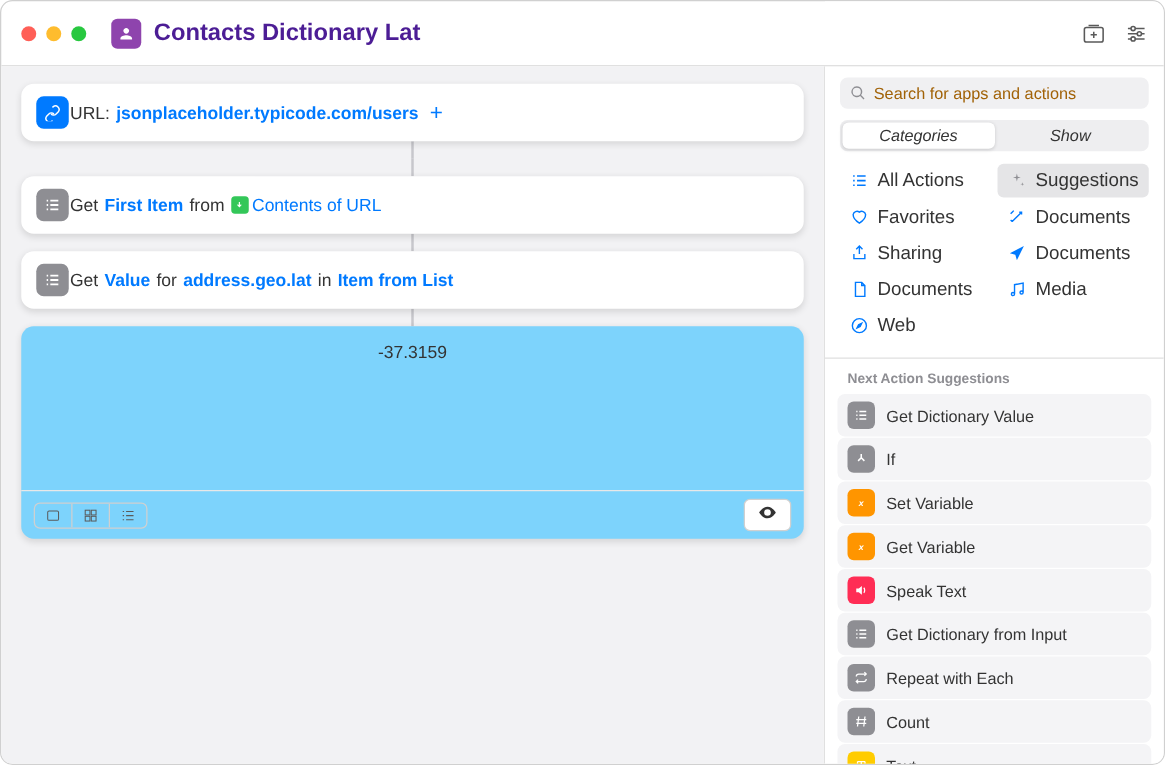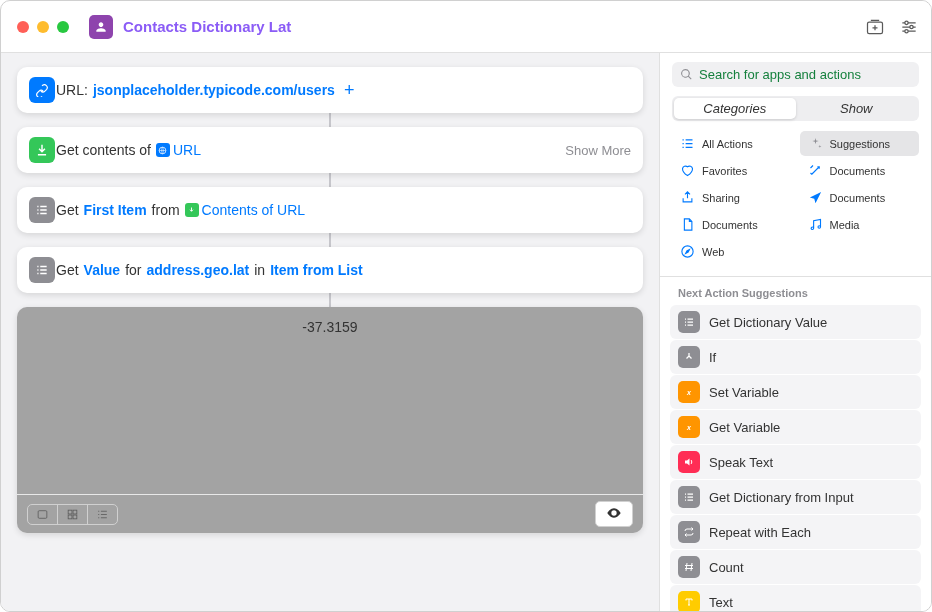--- a/index.html
+++ b/index.html
@@ -6,21 +6,21 @@
 body { background: #fff; width: 932px; height: 612px; overflow: hidden; border: 1px solid #d0d0d0; border-radius: 10px; position: relative; }
 
 .titlebar { height: 52px; display: flex; align-items: center; padding: 0 16px; border-bottom: 1px solid #e0e0e0; }
 .traffic { display: flex; gap: 8px; margin-right: 20px; }
 .traffic span { width: 12px; height: 12px; border-radius: 50%; display: block; }
 .t-red { background: #ff5f57; }
 .t-yel { background: #febc2e; }
 .t-grn { background: #28c840; }
 .app-icon { width: 24px; height: 24px; background: #8e44ad; border-radius: 5px; display: flex; align-items: center; justify-content: center; margin-right: 10px; }
 .app-icon svg { width: 14px; height: 14px; fill: white; }
-.title { font-size: 15px; font-weight: 600; color: #8b5cf6; flex: 1; }
+.title { font-size: 19px; font-weight: 600; color: #4c1d95; flex: 1; }
 .tb-right { display: flex; gap: 22px; align-items: center; margin-right: 8px; }
 .tb-icon { width: 20px; height: 20px; display: flex; align-items: center; justify-content: center; cursor: pointer; }
 .tb-icon svg { stroke: #5a5a5a; fill: none; stroke-width: 1.5; }
 
 .main { display: flex; height: calc(100% - 52px); }
 .canvas { flex: 1; background: #f2f2f4; padding: 14px 16px; overflow-y: auto; position: relative; }
 .sidebar { width: 272px; border-left: 1px solid #e0e0e0; display: flex; flex-direction: column; background: #fff; }
 
 .action-card { background: #fff; border-radius: 10px; box-shadow: 0 2px 6px rgba(0,0,0,0.12); margin-bottom: 0; padding: 10px 12px; display: flex; align-items: center; gap: 1px; font-size: 14px; color: #333; position: relative; }
 .connector { width: 2px; height: 14px; background: #c7c7cc; margin: 0 auto; }
@@ -32,44 +32,44 @@
 .action-text { display: flex; align-items: center; gap: 5px; flex-wrap: wrap; flex: 1; }
 .token { color: #007aff; font-weight: 700; text-align: center; }
 .token-pill { display: inline-flex; align-items: center; gap: 3px; color: #007aff; font-weight: 500; }
 .pill-icon { width: 14px; height: 14px; border-radius: 3px; display: inline-flex; align-items: center; justify-content: center; }
 .pi-web { background: #007aff; }
 .pi-green { background: #34c759; }
 .pill-icon svg { width: 9px; height: 9px; fill: white; }
 .plus-btn { color: #007aff; font-size: 18px; font-weight: 400; cursor: pointer; padding: 0 4px; }
 .showmore { margin-left: auto; color: #8e8e93; font-size: 13px; cursor: pointer; }
 
-.result-card { background: #a3a3a3; border-radius: 10px; box-shadow: 0 2px 6px rgba(0,0,0,0.12); height: 226px; display: flex; flex-direction: column; }
+.result-card { background: #7dd3fc; border-radius: 10px; box-shadow: 0 2px 6px rgba(0,0,0,0.12); height: 170px; display: flex; flex-direction: column; }
 .result-body { flex: 1; padding: 12px; text-align: center; font-size: 14px; color: #333; }
 .result-footer { border-top: 1px solid #e8e8e8; padding: 6px 10px; display: flex; align-items: center; gap: 4px; }
 .view-seg { display: flex; border: 1px solid #d0d0d0; border-radius: 5px; overflow: hidden; }
 .view-seg span { padding: 3px 8px; cursor: pointer; display: flex; align-items: center; }
 .view-seg span + span { border-left: 1px solid #d0d0d0; }
 .view-seg svg { width: 13px; height: 13px; stroke: #5a5a5a; fill: none; stroke-width: 1.5; }
 .eye-btn { margin-left: auto; background: #fff; border: 1px solid #d0d0d0; border-radius: 5px; padding: 3px 10px; cursor: pointer; }
 .eye-btn svg { width: 16px; height: 12px; fill: #333; }
 
 .sb-top { padding: 0 12px; height: 52px; display: flex; align-items: center; gap: 14px; justify-content: flex-end; border-bottom: 1px solid #e0e0e0; margin-top: -52px; position: relative; background: #fff; }
 .sb-top .tb-icon { cursor: pointer; }
 
 .search-wrap { padding: 9px 12px; }
-.search { background: #f0f0f2; border-radius: 6px; padding: 5px 8px; display: flex; align-items: center; gap: 6px; font-size: 13px; color: #15803d; }
+.search { background: #f0f0f2; border-radius: 6px; padding: 5px 8px; display: flex; align-items: center; gap: 6px; font-size: 13px; color: #a16207; }
 .search svg { width: 13px; height: 13px; fill: #8e8e93; }
 
 .seg-wrap { padding: 0 12px 10px; }
 .seg { display: flex; background: #eeeef0; border-radius: 6px; padding: 2px; font-style: italic; }
 .seg span { flex: 1; text-align: center; font-size: 13px; padding: 3px 0; border-radius: 5px; cursor: pointer; color: #333; }
 .seg .active { background: #fff; box-shadow: 0 1px 3px rgba(0,0,0,0.15); }
 
 .cats { padding: 0 12px 12px; display: grid; grid-template-columns: 1fr 1fr; gap: 2px 8px; }
-.cat-item { display: flex; align-items: center; gap: 7px; padding: 5px 8px; font-size: 11px; border-radius: 5px; cursor: pointer; color: #333; }
+.cat-item { display: flex; align-items: center; gap: 7px; padding: 5px 8px; font-size: 15px; border-radius: 5px; cursor: pointer; color: #333; }
 .cat-item.sel { background: #e5e5e7; }
 .cat-item svg { width: 15px; height: 15px; flex-shrink: 0; }
 
 .divider { height: 1px; background: #e0e0e0; margin: 0; }
 .sect-head { font-size: 11px; color: #8e8e93; font-weight: 600; padding: 10px 18px 6px; }
 .action-list { padding: 0 10px 10px; overflow-y: auto; flex: 1; }
 .al-item { display: flex; align-items: center; gap: 9px; padding: 6px 8px; font-size: 13px; border-radius: 6px; cursor: pointer; margin-bottom: 1px; background: #f4f4f6; color: #333; }
 .al-icon { width: 22px; height: 22px; border-radius: 5px; display: flex; align-items: center; justify-content: center; flex-shrink: 0; }
 .al-icon svg { width: 12px; height: 12px; fill: white; }
 .ic-gray { background: #8e8e93; }
@@ -116,40 +116,20 @@
           </svg>
         </div>
       <div class="action-text">
         <span>URL:</span>
         <span class="token">jsonplaceholder.typicode.com/users</span>
         <span class="plus-btn">+</span>
       </div>
     </div>
     <div class="connector"></div>
 
-    <div class="action-card">
-      <div class="action-icon ai-green">
-          <svg viewBox="0 0 24 24">
-            <path d="M12 3v12m-5-5 5 5 5-5M5 20h14" stroke="white" stroke-width="2.5" fill="none"></path>
-          </svg>
-        </div>
-      <div class="action-text">
-        <span>Get contents of</span>
-        <span class="token-pill">
-          <span class="pill-icon pi-web">
-              <svg viewBox="0 0 24 24">
-                <circle cx="12" cy="12" r="9" stroke="white" fill="none" stroke-width="2"></circle>
-                <path d="M3 12h18M12 3c3 3 3 15 0 18M12 3c-3 3-3 15 0 18" stroke="white" fill="none" stroke-width="1.5"></path>
-              </svg>
-            </span>
-          <span>URL</span>
-        </span>
-      </div>
-      <span class="showmore">Show More</span>
-    </div>
     <div class="connector"></div>
 
     <div class="action-card">
       <div class="action-icon ai-gray">
           <svg viewBox="0 0 24 24">
             <path d="M4 6h2M4 12h2M4 18h2M9 6h11M9 12h11M9 18h11" stroke="white" stroke-width="2.5"></path>
           </svg>
         </div>
       <div class="action-text">
         <span>Get</span>

